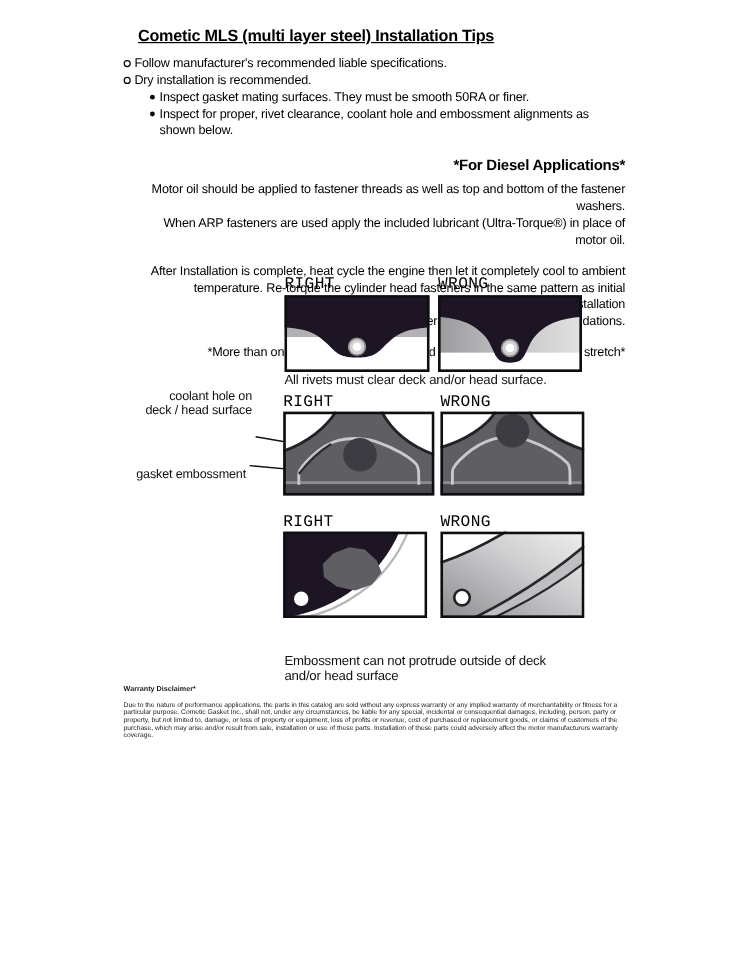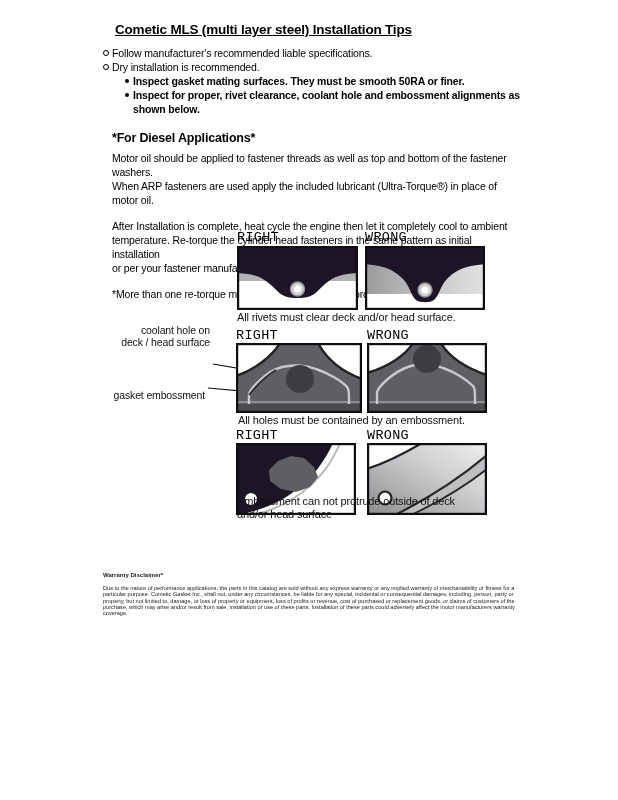--- a/index.html
+++ b/index.html
@@ -8,24 +8,24 @@
 
   
   .content{position:absolute;left:103px;top:16px;width:418px;letter-spacing:-0.15px;}
   .doc-title{font-size:13.5px;font-weight:bold;text-decoration:underline;
              margin:6px 0 9px 12px;letter-spacing:-0.2px;}
   ul.tips{list-style:none;margin:0;padding:0;font-size:10.5px;line-height:14px;}
   ul.tips li{position:relative;padding-left:9px;}
   ul.tips li .ring{position:absolute;left:0;top:4px;width:4px;height:4px;border:1px solid #000;
                    border-radius:50%;}
   ul.subtips{list-style:none;margin:0;padding:0 0 0 22px;font-size:10.5px;line-height:14px;}
-  ul.subtips li{position:relative;padding-left:8px;font-weight:bold;}
+  ul.subtips li{position:relative;padding-left:8px;}
   ul.subtips li .dot{position:absolute;left:0;top:5px;width:4px;height:4px;background:#000;
                      border-radius:50%;}
-  .diesel{margin-left:9px;}
+  .diesel{margin-left:9px;text-align:right;}
   .diesel h2{font-size:12.5px;font-weight:bold;margin:15px 0 6px 0;letter-spacing:-0.2px;}
   .diesel p{font-size:10.5px;line-height:14px;margin:0 0 12px 0;white-space:pre-line;}
 
   
   .dlabel{position:absolute;font-size:13.5px;color:#000000;text-align:left;letter-spacing:0.3px;font-family:Liberation Mono, monospace;}
   .dbox{position:absolute;}
   .dbox svg{display:block;}
   .dcaption{position:absolute;font-size:11px;line-height:12.5px;color:#111;white-space:pre-line;
             letter-spacing:-0.15px;}
   .anno{position:absolute;font-size:10.5px;line-height:12px;text-align:right;color:#111;
@@ -132,21 +132,20 @@
       <rect y="60.5" width="120" height="9.5" fill="#4a4a4f"></rect>
       <path d="M0,0 H46 C39,12 21,24 0,30 Z" fill="#ffffff"></path>
       <path d="M46,0 C39,12 21,24 0,30" fill="none" stroke="#222226" stroke-width="2.4"></path>
       <path d="M74,0 H120 V32 C98,25 81,13 74,0 Z" fill="#ffffff"></path>
       <path d="M74,0 C81,13 98,25 120,32" fill="none" stroke="#222226" stroke-width="2.4"></path>
       <path d="M10,61 V50 C10,45 26,28 44,23 C54,20 66,21 76,25 C88,29 100,37 106,43 C108,45.5 108,48 108,61" fill="none" style="stroke:var(--embossment-line,#c9c9c9)" stroke-width="2.4"></path>
       <circle cx="60" cy="16" r="14" style="fill:var(--coolant-hole,#3c3c42)"></circle>
       <rect x="1" y="1" width="118" height="68" fill="none" stroke="#0e0e12" stroke-width="2.4"></rect>
     </svg>
   </div>
-  <div class="dcaption" style="left:238px;top:414px;">All holes must be contained by an embossment.</div>
 
   <div class="dlabel" style="left:236px;top:428px;width:120px;">RIGHT</div>
   <div class="dlabel" style="left:367px;top:428px;width:120px;">WRONG</div>
 
   <div class="dbox" style="left:236px;top:443px;">
     <svg width="120" height="72" viewBox="0 0 120 72">
       <rect width="120" height="72" style="fill:var(--paper,#fff)"></rect>
       <path d="M0,0 H97 C89,18 77,34 60,47 C45,59 25,68 0,72 Z" style="fill:var(--diagram-black,#1d1424)"></path>
       <path d="M104,0 C96,20 82,38 64,51 C50,61 32,69 16,72" fill="none" stroke="#b9b9bb" stroke-width="2"></path>
       <path d="M33,27 L42,18 L55,13 L68,15 L78,24 L82,34 L74,44 L60,49 L45,46 L34,38 Z" style="fill:var(--gasket-gray,#5e5e63)"></path>
@@ -166,21 +165,21 @@
       <rect width="120" height="72" fill="url(#g-band3)"></rect>
       <path d="M0,0 H55 C38,10 18,20 0,26 Z" fill="#ffffff"></path>
       <path d="M55,0 C38,10 18,20 0,26" fill="none" stroke="#222226" stroke-width="2.2"></path>
       <path d="M28,72 C60,56 94,34 120,12 L120,26 C102,40 74,58 44,72 Z" fill="#bfbfc2"></path>
       <path d="M28,72 C60,56 94,34 120,12" fill="none" stroke="#28282b" stroke-width="2.2"></path>
       <path d="M44,72 C74,58 102,40 120,26" fill="none" stroke="#28282b" stroke-width="1.8"></path>
       <circle cx="18" cy="55" r="6.5" fill="#ffffff" stroke="#222226" stroke-width="2.2"></circle>
       <rect x="1" y="1" width="118" height="70" fill="none" stroke="#0e0e12" stroke-width="2.4"></rect>
     </svg>
   </div>
-  <div class="dcaption" style="left:237px;top:495px;">Embossment can not protrude outside of deck
+  <div class="dcaption" style="left:237px;top:545px;">Embossment can not protrude outside of deck
 and/or head surface</div>
 
   <div class="legal">
     <h4>Warranty Disclaimer*</h4>
     <p>Due to the nature of performance applications, the parts in this catalog are sold without any express warranty or any implied warranty of merchantability or fitness for a particular purpose.  Cometic Gasket Inc., shall not, under any circumstances, be liable for any special, incidental or consequential damages, including, person, party or property, but not limited to, damage, or loss of property or equipment, loss of profits or revenue, cost of purchased or replacement goods, or claims of customers of the purchase, which may arise and/or result from sale, installation or use of these parts.  Installation of these parts could adversely affect the motor manufacturers warranty coverage.</p>
     <p>VENUE-The agreed upon venue, in the event of dispute whatsoever between the parties, whether instituted by either party, including, but not limited to, contract terms, payment terms, delivery, type, defects, sufficiency of product, shall be the Court of Common Pleas, Lake County, Ohio or the Painesville Municipal Court, Lake County, Ohio, depending on the amount in controversy.
 This agreement shall be governed by and construed under the laws of the State of Ohio.</p>
     <p>All prices and terms are subject to change without notice.</p>
     <p>Terms COD- Secured with a completed dealer/jobber application on File, COD-Company check with a current credit card number on file.  Open accounts may be established by well rated firms.  A credit application is available upon request.  Open accounts are due payable Net 30 days from date of invoice.  No statement will be sent.  If an account becomes 60 or more days past due, it is subject to being placed on credit hold.  No orders will be shipped or new orders accepted until past due balance is paid.  If an account becomes 90 or more days past due, it is subject to being placed for collections.  All costs of collection are the responsibility of the customer, including attorney fees, court costs, and other expenses of litigation.</p>
     <p>Returns- Authorized (RGA) must be obtained in advance on all returns.  A packing slip or invoice number must accompany the merchandise.  No returns after 30 days from invoice date.  All returns are subject to a 25% restocking charge.  All custom designed and custom manufactured gaskets are non-returnable.</p>

